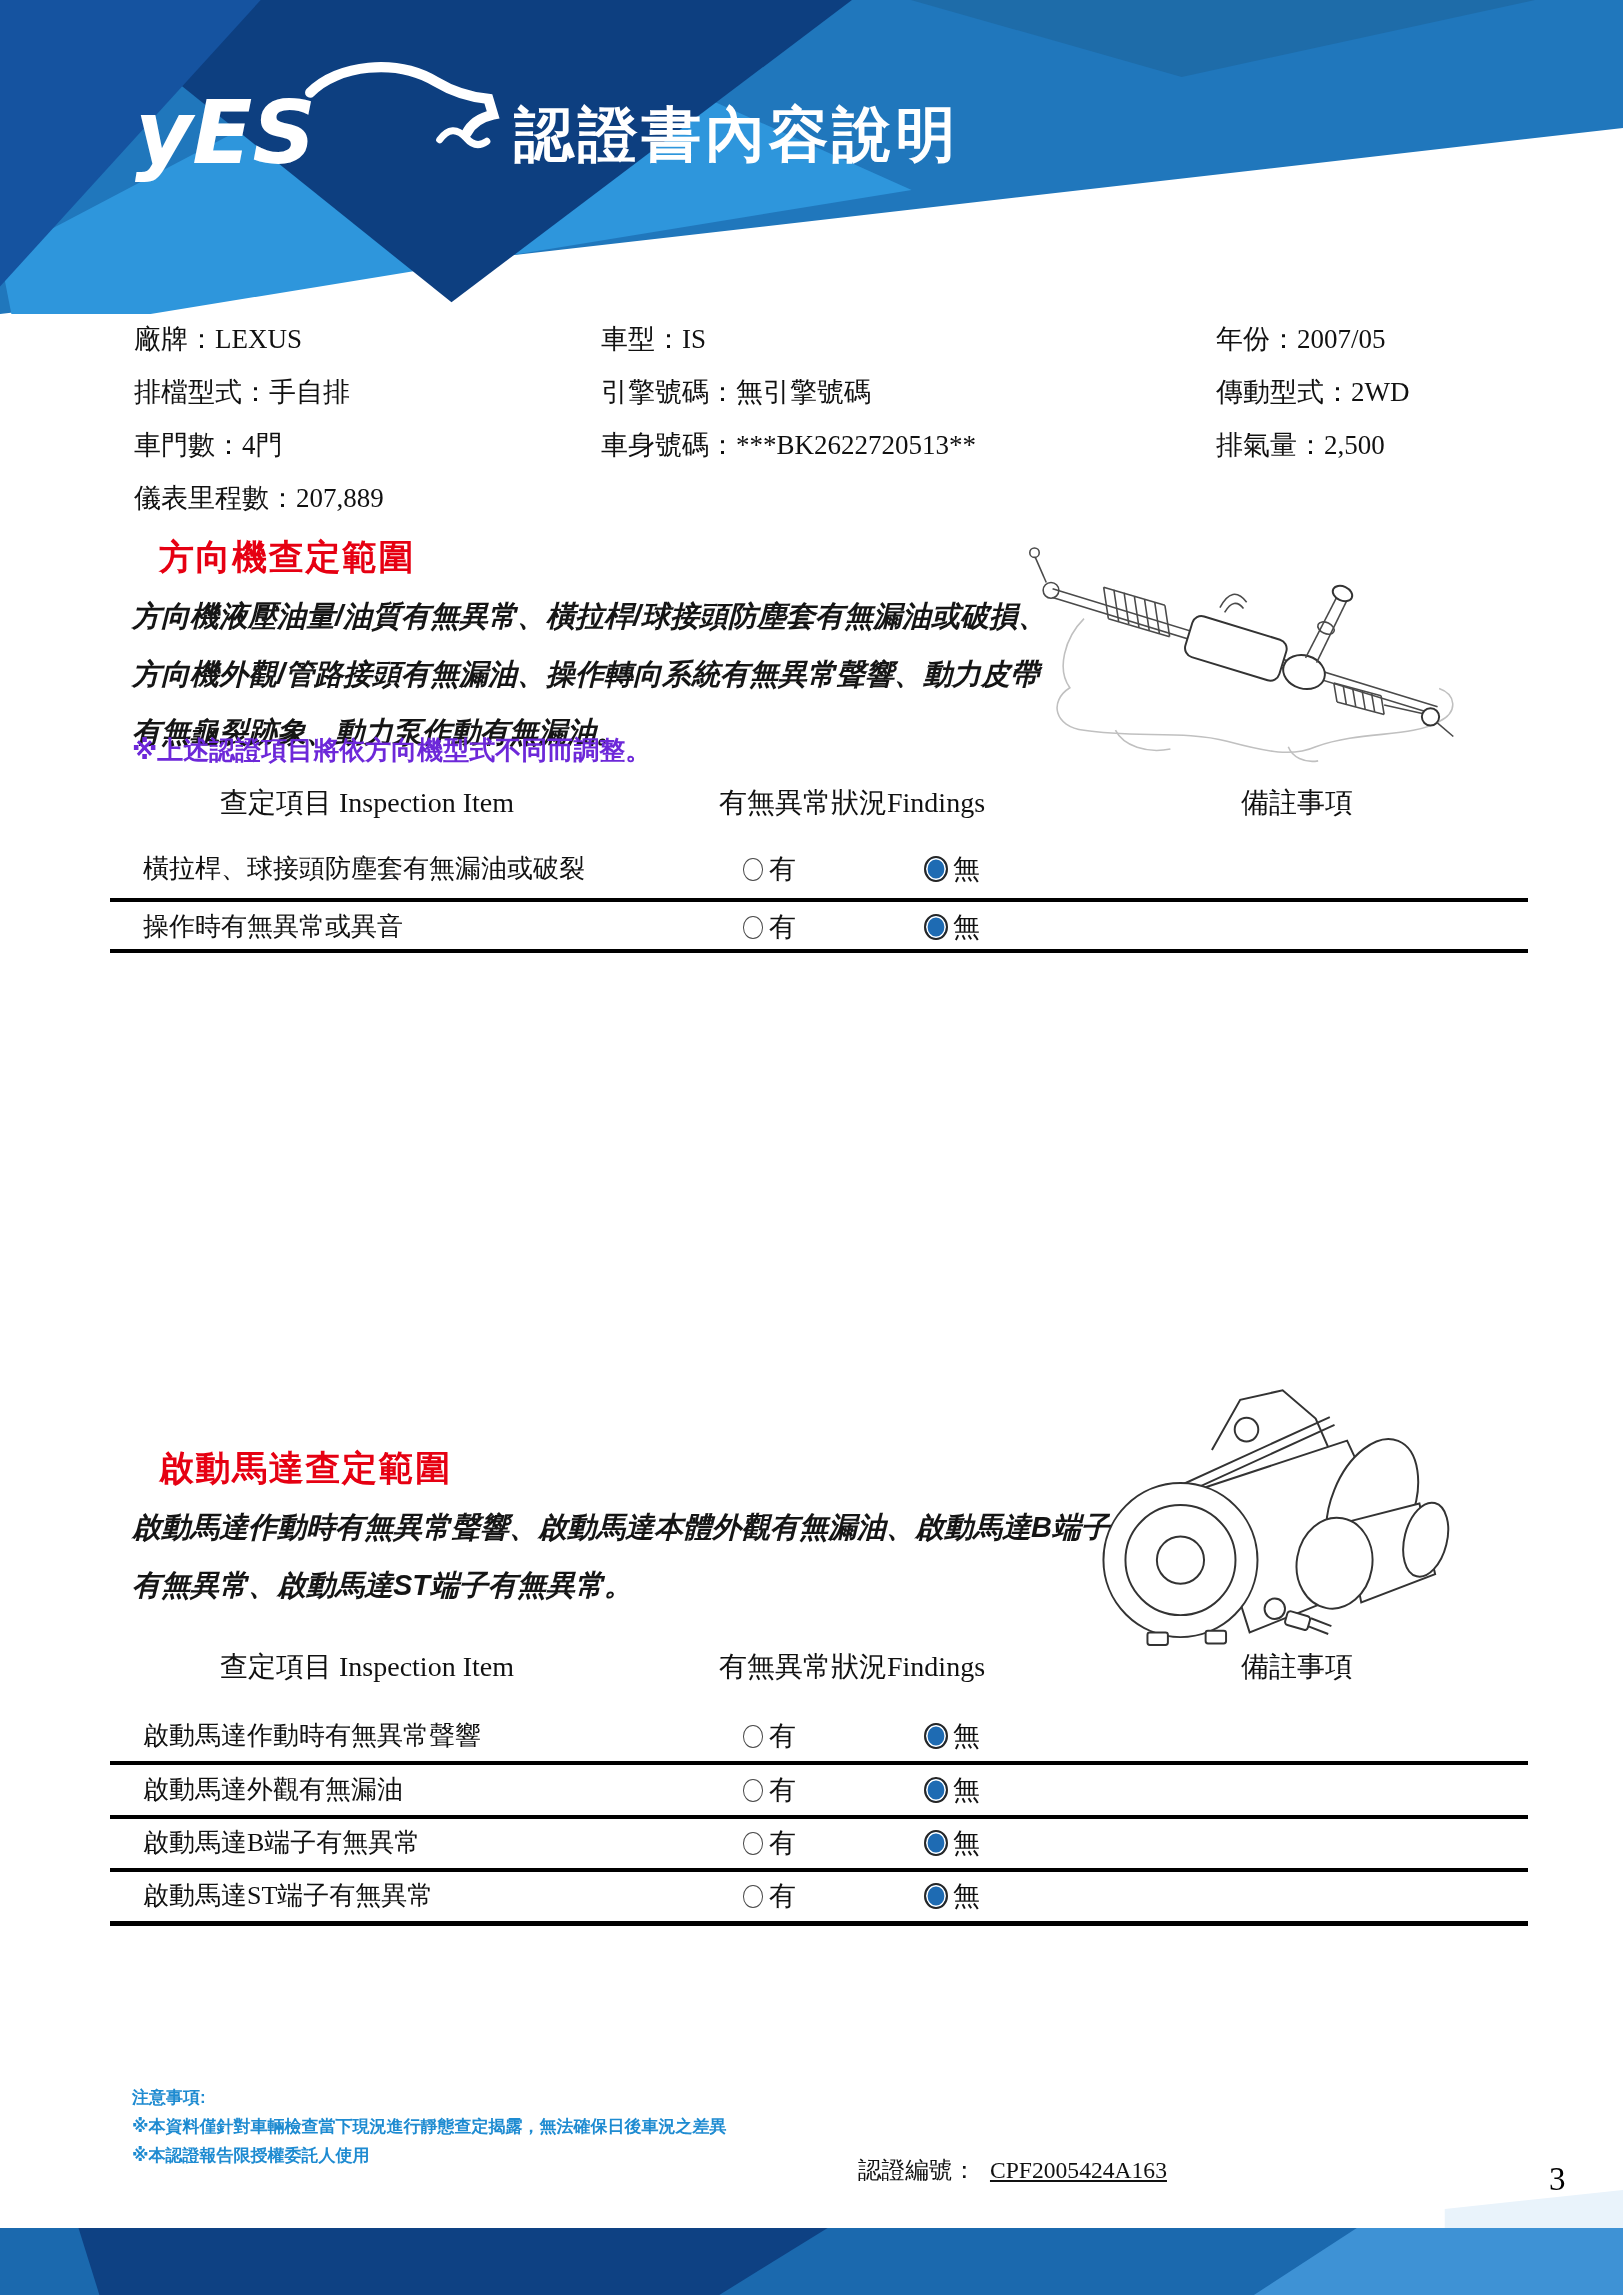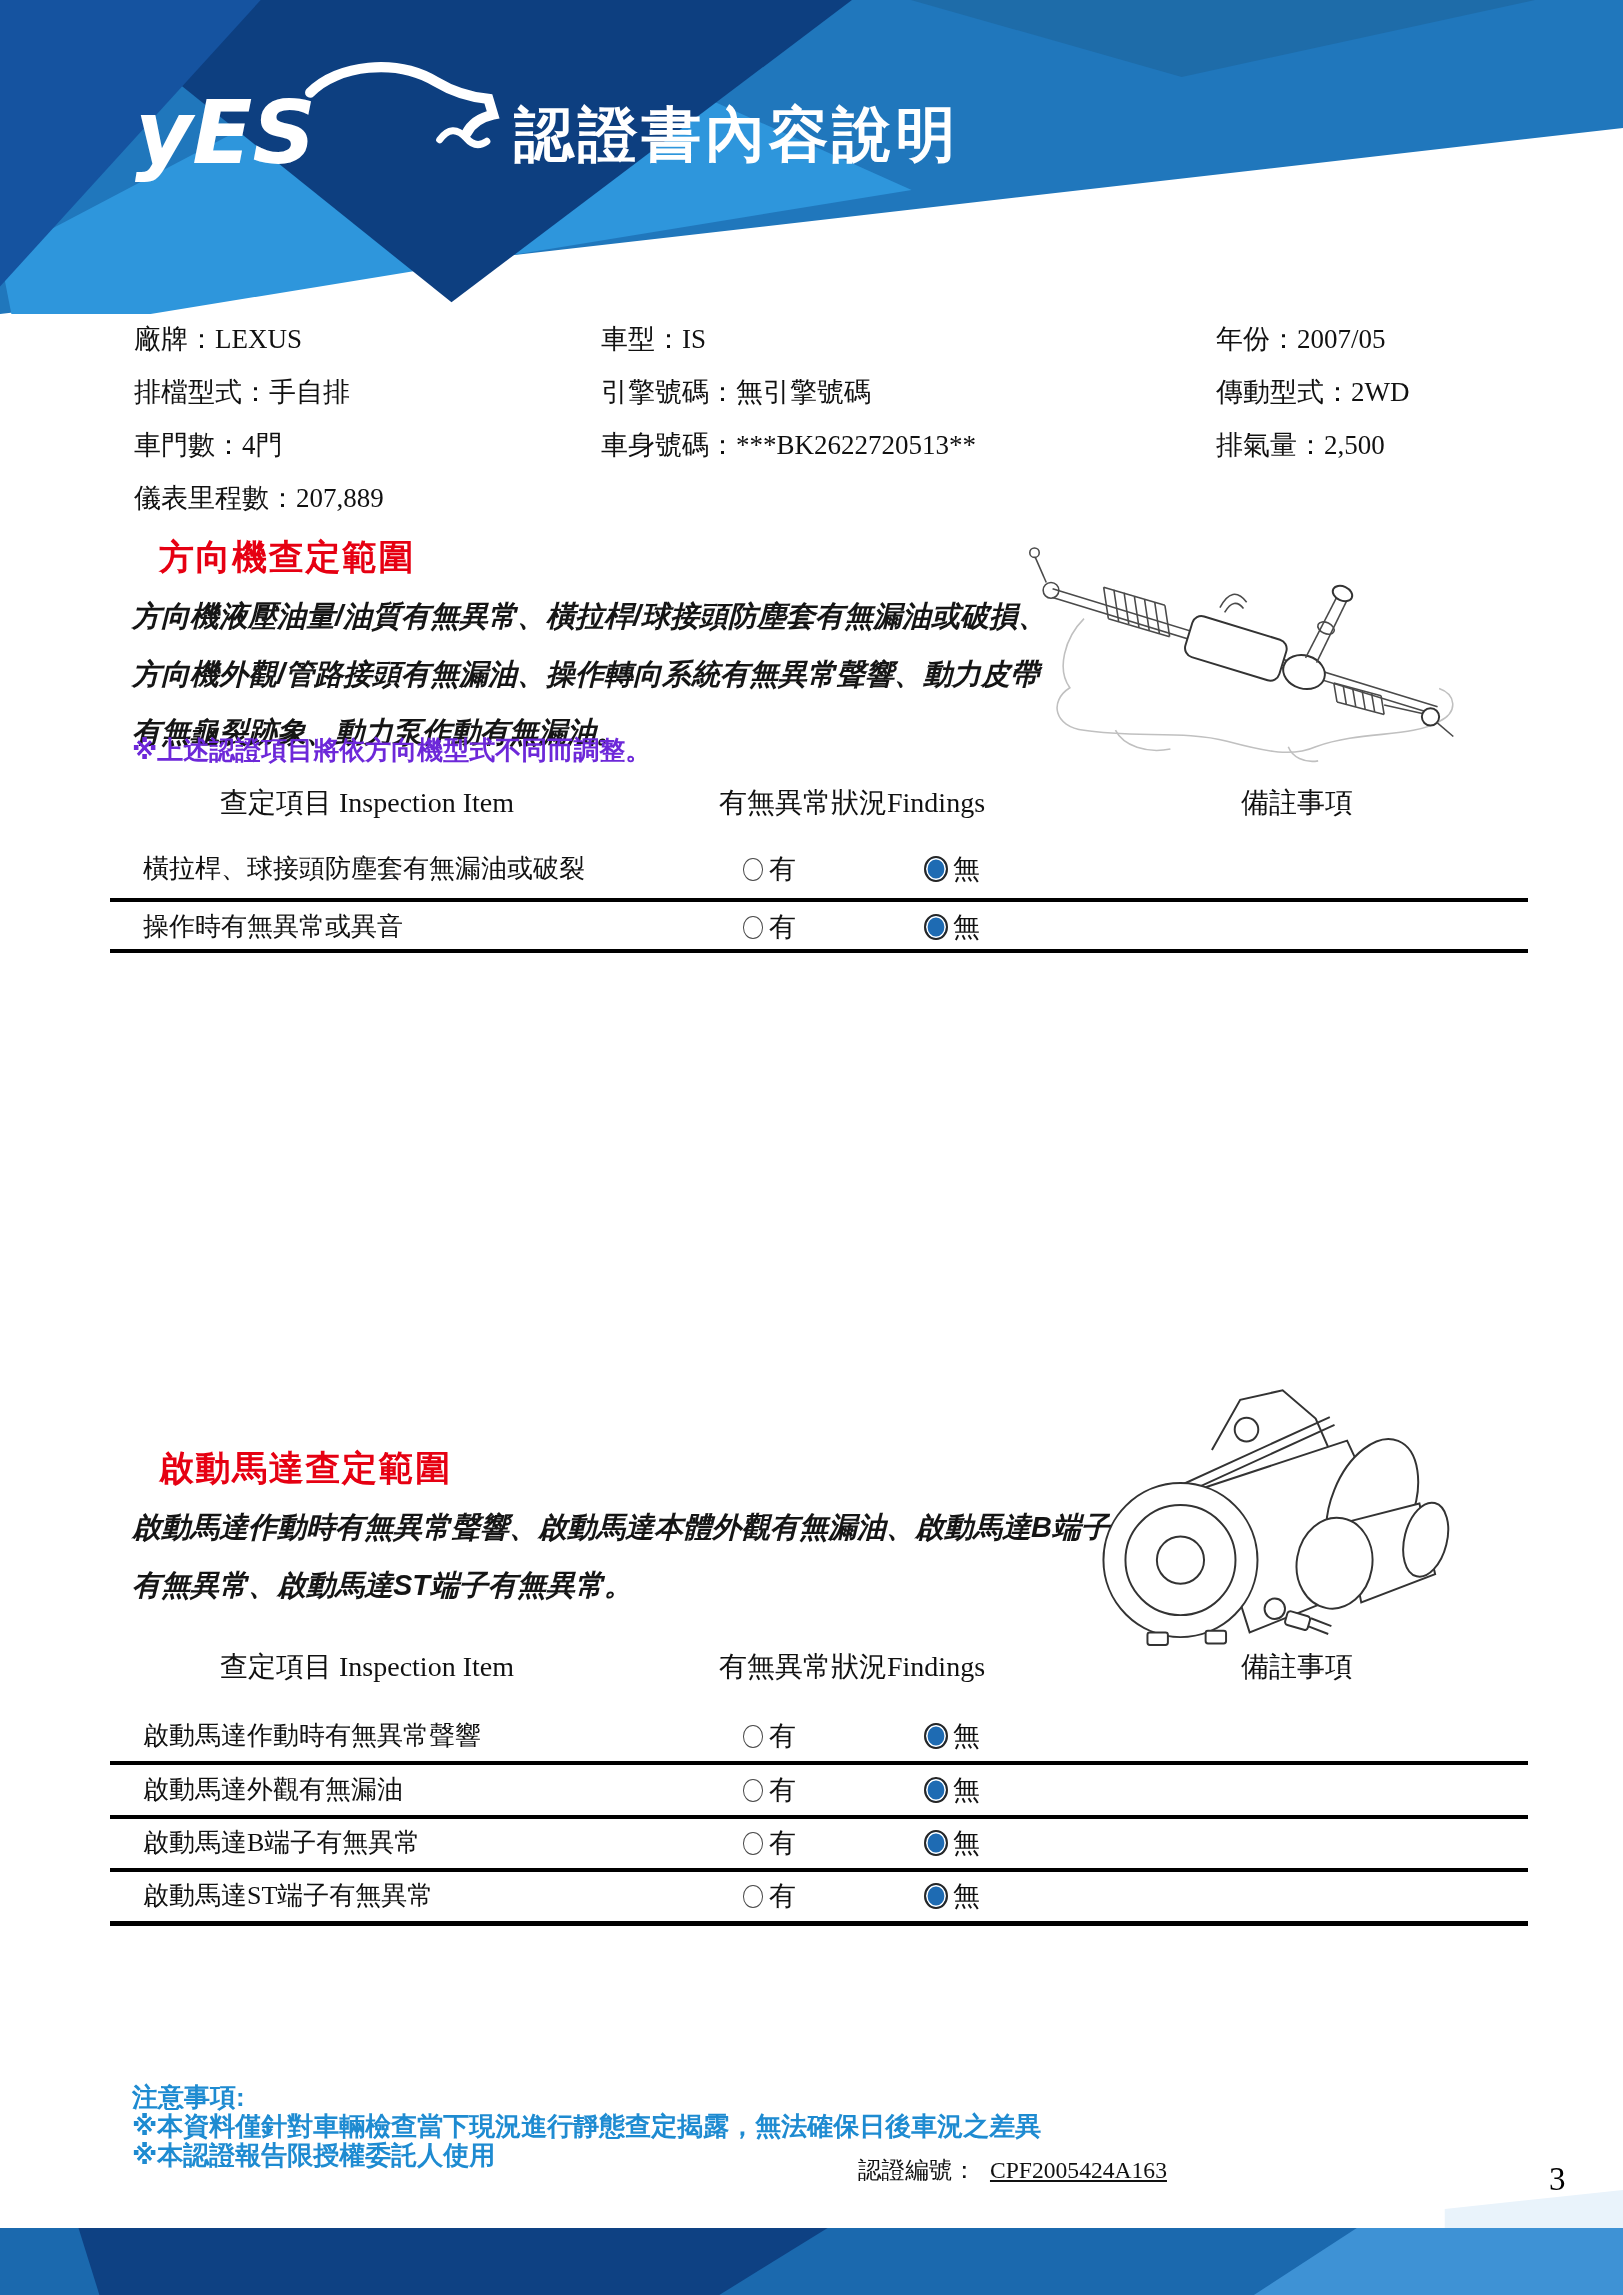--- a/index.html
+++ b/index.html
@@ -39,21 +39,21 @@
   .radio{display:inline-block;width:20.4px;height:23px;border-radius:50%;
     background:#fff;border:1.6px solid #4a4a4a;box-sizing:border-box;}
   .radio.selected{width:23.6px;height:26px;border:2.4px solid #262626;
     background:#1E6BB3;box-shadow:inset 0 0 0 1.6px #ffffff;}
   .optlabel{margin-left:5.5px;font-size:27px;}
   .hline{left:110px;width:1418px;height:3.9px;background:#000;}
   .hline.thick{height:4.7px;}
 
   
   .notes{left:132px;top:2083px;font-family:"Liberation Sans","DejaVu Sans",sans-serif;
-    font-size:26px;font-weight:bold;color:#1E8BD1;line-height:29px;white-space:nowrap;}
+    font-size:17px;font-weight:bold;color:#1E8BD1;line-height:29px;white-space:nowrap;}
   .cert{left:858px;top:2122px;font-size:23.6px;white-space:nowrap;margin-top:32px;}
   .cert .certnum{text-decoration:underline;padding:0 14px;}
   .pagenum{left:1549px;top:2161px;font-size:33px;color:#000;}
 
   svg .ln{stroke:#4a4a4a;stroke-width:2;fill:none;}
   svg .ln3{stroke:#333;stroke-width:2.5;fill:none;}
   svg .lnw{stroke:#333;stroke-width:2.5;fill:#fff;}
   svg .faint{stroke:#c0c0c0;stroke-width:2;fill:none;}
 </style>
 </head>

